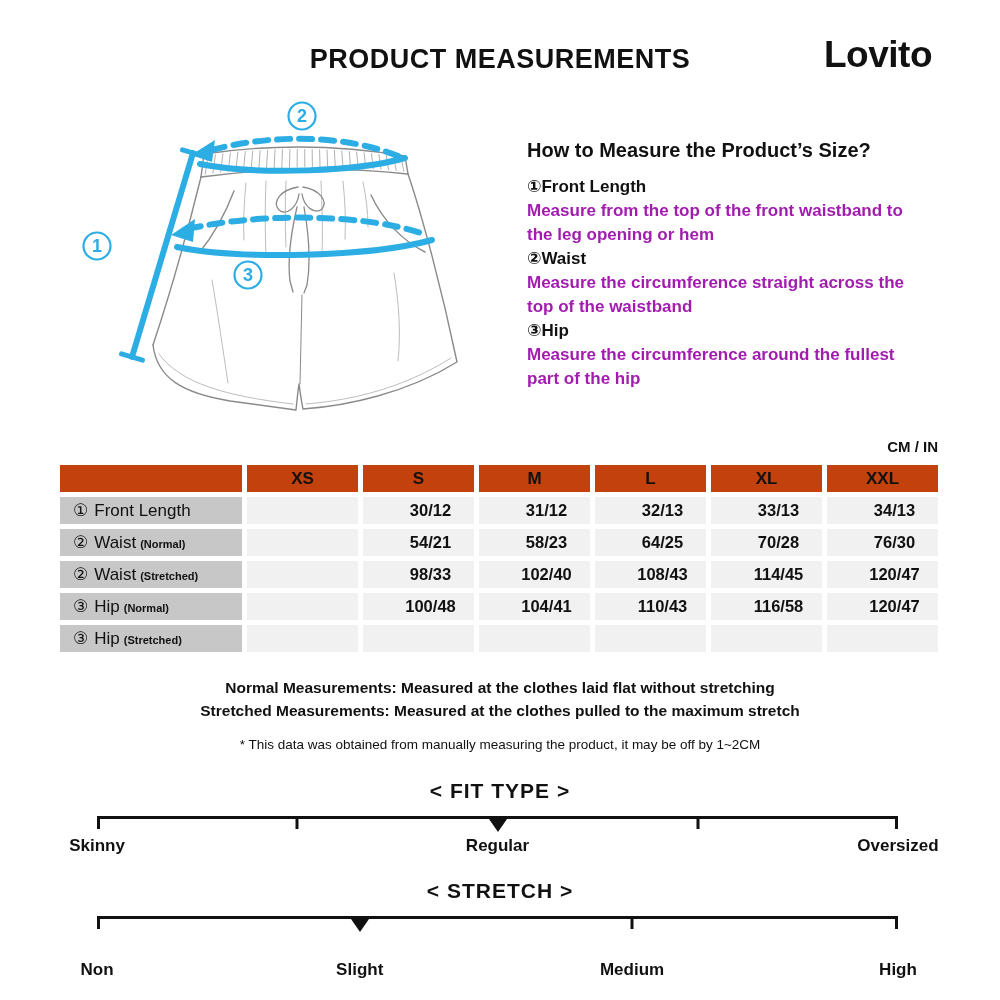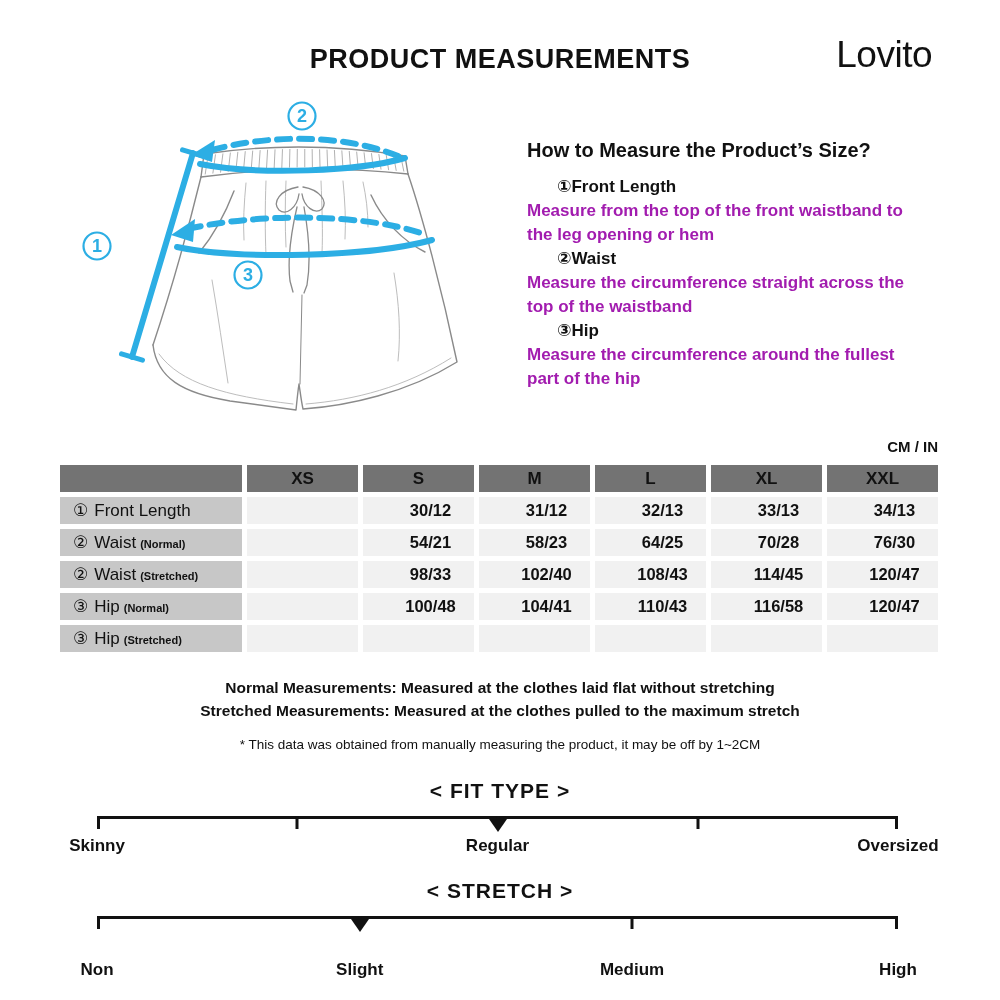--- a/index.html
+++ b/index.html
@@ -3,35 +3,35 @@
 <meta charset="utf-8">
 <style>
   html,body { margin:0; padding:0; background:#fff; }
   .page {
     position:relative; width:1000px; height:1000px; background:#fff;
     font-family:"Liberation Sans","DejaVu Sans",sans-serif; color:#111; overflow:hidden;
   }
   
   .title { position:absolute; top:44px; left:0; width:1000px; text-align:center;
            font-size:27px; font-weight:800; letter-spacing:.5px; }
-  .brand { position:absolute; top:34px; right:68px; font-size:37px; font-weight:400; letter-spacing:-.5px; }
+  .brand { position:absolute; top:34px; right:68px; font-size:37px; font-weight:700; letter-spacing:-.5px; }
   
   .diagram { position:absolute; left:60px; top:95px; width:440px; height:340px; }
   .diagram text { font:600 18px "Liberation Sans","DejaVu Sans",sans-serif; fill:#2CAEE4; text-anchor:middle; }
   
   .howto { position:absolute; left:527px; top:139px; width:400px; }
   .howto-heading { font-size:20px; font-weight:700; margin:0 0 13px 0; }
-  .mi-name { font-size:17px; font-weight:600; line-height:24px; color:#111;margin-left:30px; }
+  .mi-name { font-size:17px; font-weight:600; line-height:24px; color:#111; }
   .mi-desc { font-size:17px; color:#a21caf; line-height:23.5px; margin:0 0 1px 0; font-weight:700; }
   
   .unit { position:absolute; top:438px; right:62px; font-size:15px; font-weight:700; }
   .size-table { position:absolute; left:60px; top:465px; width:878px;
                 display:grid; grid-template-columns:182px repeat(6,1fr); gap:5px; }
   .cell { height:27px; line-height:27px; overflow:hidden; }
-  .head-cell { background:#737373; text-align:center; font-weight:700; font-size:17px; }
+  .head-cell { background:#c2410c; text-align:center; font-weight:700; font-size:17px; }
   .label-cell { background:#c7c7c7; padding-left:13px; font-size:17px; font-weight:400; white-space:nowrap; }
   .label-cell .num { margin-right:6px; }
   .label-cell .sub { font-size:11px; font-weight:700; margin-left:4px; }
   .value-cell { background:#f1f1f1; text-align:center; font-weight:700; font-size:16.5px;padding-left:24px; }
   
   .notes { position:absolute; top:676px; left:0; width:1000px; text-align:center;
            font-size:15.5px; font-weight:600; line-height:23px; }
   .disclaimer { position:absolute; top:737px; left:0; width:1000px; text-align:center;
            font-size:13.5px; font-weight:500; }
   

